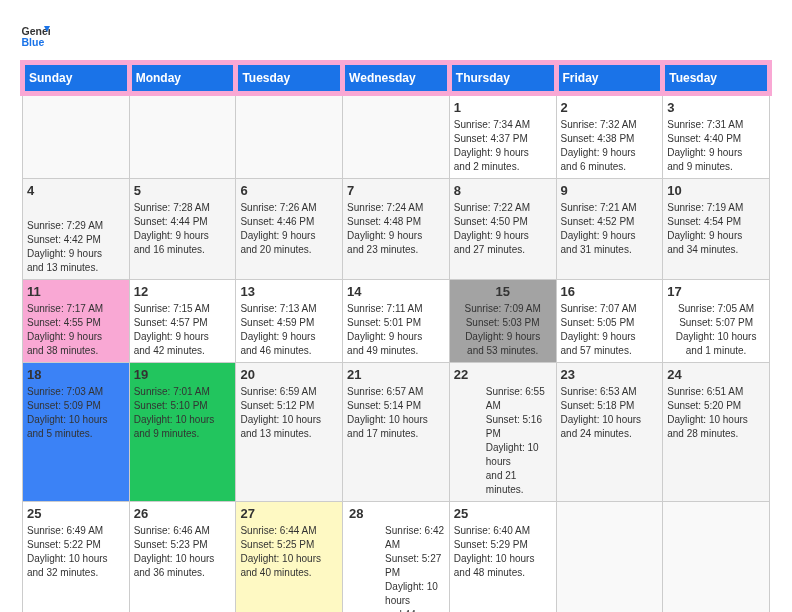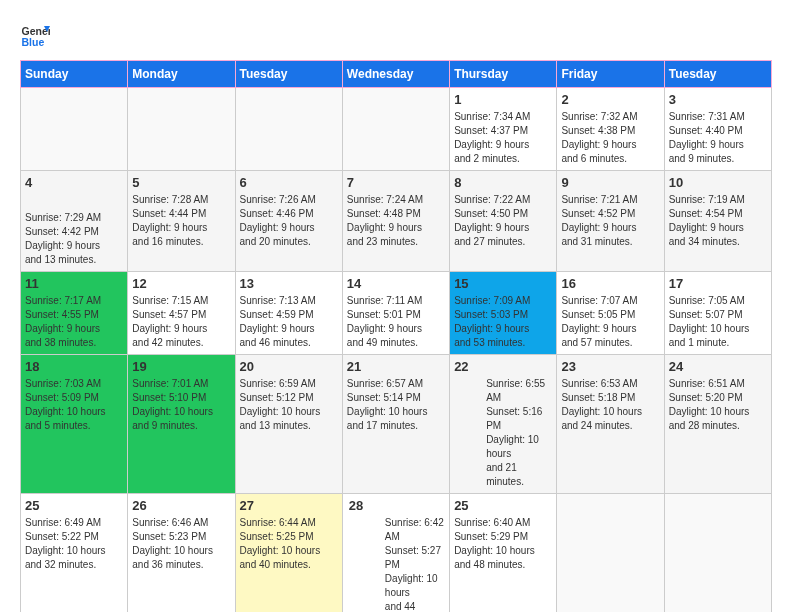--- a/index.html
+++ b/index.html
@@ -41,21 +41,21 @@
       width: 100%;
       border-collapse: collapse;
       font-size: 11px;
     }
     th {
       background-color: #1a73e8;
       color: #fff;
       padding: 6px 4px;
       text-align: left;
       font-size: 12px;
-      border: 1px solid #f9a8d4;
+      border: 5px solid #f9a8d4;
     }
     td {
       border: 1px solid #ccc;
       vertical-align: top;
       padding: 4px;
       height: 80px;
       width: calc(100% / 7);
       color: #333;
     }
     .day-num {
@@ -185,21 +185,21 @@
         </td>
         <td style="background-color: rgb(245, 245, 245);">
           <div class="day-num">10</div>
           <div class="day-info" style="white-space: pre-line;">Sunrise: 7:19 AM
 Sunset: 4:54 PM
 Daylight: 9 hours
 and 34 minutes.</div>
         </td>
       </tr>
       <tr>
-        <td style="background-color: #22c55e;">
+        <td style="background-color: #f9a8d4;">
           <div class="day-num">11</div>
           <div class="day-info" style="white-space: pre-line;">Sunrise: 7:17 AM
 Sunset: 4:55 PM
 Daylight: 9 hours
 and 38 minutes.</div>
         </td>
         <td style="background-color: rgb(255, 255, 255);">
           <div class="day-num">12</div>
           <div class="day-info" style="white-space: pre-line;">Sunrise: 7:15 AM
 Sunset: 4:57 PM
@@ -213,44 +213,44 @@
 Daylight: 9 hours
 and 46 minutes.</div>
         </td>
         <td style="background-color: rgb(255, 255, 255);">
           <div class="day-num">14</div>
           <div class="day-info" style="white-space: pre-line;">Sunrise: 7:11 AM
 Sunset: 5:01 PM
 Daylight: 9 hours
 and 49 minutes.</div>
         </td>
-        <td style="background-color: #0ea5e9;">
+        <td style="background-color: #a3a3a3; text-align: center;">
           <div class="day-num">15</div>
           <div class="day-info" style="white-space: pre-line;">Sunrise: 7:09 AM
 Sunset: 5:03 PM
 Daylight: 9 hours
 and 53 minutes.</div>
         </td>
         <td style="background-color: rgb(255, 255, 255);">
           <div class="day-num">16</div>
           <div class="day-info" style="white-space: pre-line;">Sunrise: 7:07 AM
 Sunset: 5:05 PM
 Daylight: 9 hours
 and 57 minutes.</div>
         </td>
         <td style="background-color: rgb(255, 255, 255);">
           <div class="day-num">17</div>
-          <div class="day-info" style="white-space: pre-line;">Sunrise: 7:05 AM
+          <div class="day-info" style="white-space: pre-line; text-align: center;">Sunrise: 7:05 AM
 Sunset: 5:07 PM
 Daylight: 10 hours
 and 1 minute.</div>
         </td>
       </tr>
       <tr>
-        <td style="background-color: #22c55e;">
+        <td style="background-color: #3b82f6;">
           <div class="day-num">18</div>
           <div class="day-info" style="white-space: pre-line;">Sunrise: 7:03 AM
 Sunset: 5:09 PM
 Daylight: 10 hours
 and 5 minutes.</div>
         </td>
         <td style="background-color: #22c55e;">
           <div class="day-num">19</div>
           <div class="day-info" style="white-space: pre-line;">Sunrise: 7:01 AM
 Sunset: 5:10 PM

